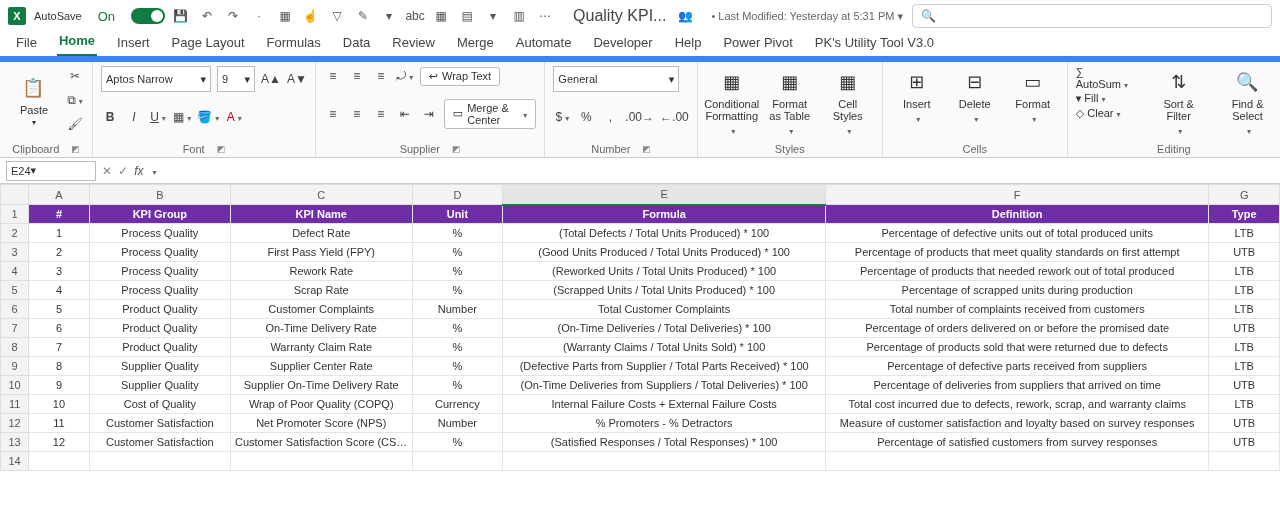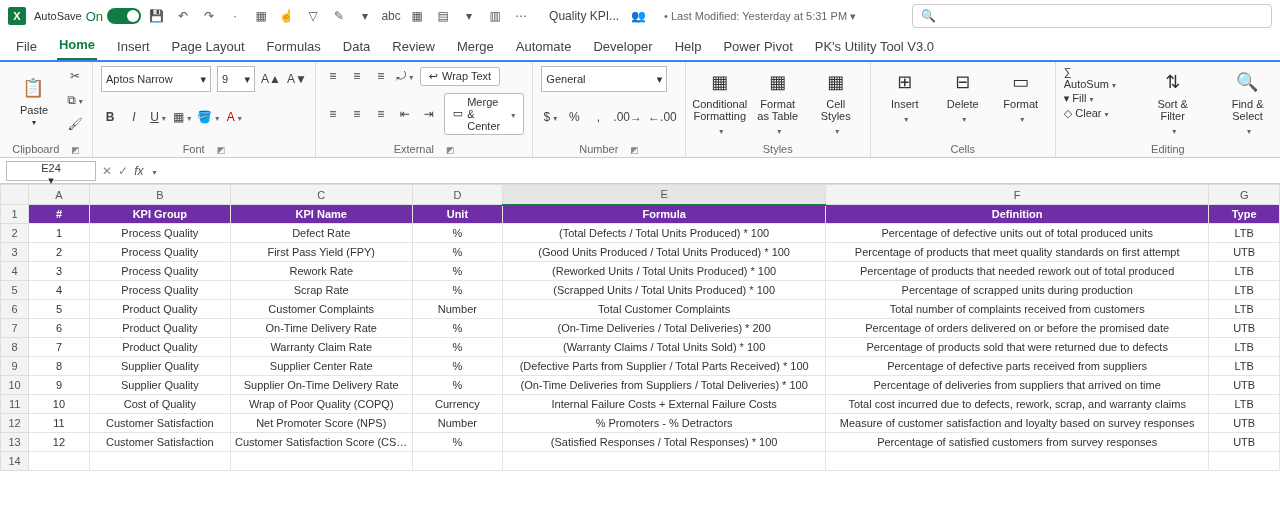--- a/index.html
+++ b/index.html
@@ -1,48 +1,48 @@
 <!DOCTYPE html>
 <html><head>
 <meta charset="utf-8">
 <style>
   * { box-sizing: border-box; font-family: "Segoe UI", Arial, sans-serif; }
   body { margin:0; background:#fff; color:#333; font-size:12px; user-select:none; }
   
   .titlebar { display:flex; align-items:center; height:32px; padding:0 8px; gap:8px; background:#fff; }
   .x-logo { width:18px; height:18px; background:#107c41; color:#fff; display:flex; align-items:center; justify-content:center; font-weight:bold; font-size:11px; border-radius:2px;}
-  .autosave { display:flex; align-items:center; gap:4px; font-size:11px;}
+  .autosave { display:flex; align-items:center; gap:16px; font-size:11px;}
   .toggle { width:34px; height:16px; background:#107c41; border-radius:8px; position:relative;}
   .toggle:after { content:""; position:absolute; right:2px; top:2px; width:12px; height:12px; background:#fff; border-radius:50%;}
   .qat { display:flex; gap:10px; align-items:center; color:#555;}
   .qat span, .qat svg { width:16px; height:16px; display:inline-flex; align-items:center; justify-content:center;}
-  .doc-title { margin-left:12px; color:#444; font-size:12px;}
+  .doc-title { margin-left:12px; color:#444; font-size:16px;}
   .doc-meta { color:#666; font-size:11px; margin-left:6px;}
   .search { margin-left:auto; width:360px; height:24px; border:1px solid #ccc; border-radius:4px; display:flex; align-items:center; padding:0 8px; color:#888; gap:6px;}
   .search input { border:none; outline:none; flex:1; font-size:12px; background:transparent;}
   
-  .tabs { display:flex; gap:18px; padding:4px 14px 0 14px; border-bottom:2px solid #3b82f6; height:30px; align-items:flex-end;}
+  .tabs { display:flex; gap:18px; padding:4px 14px 0 14px; border-bottom:6px solid #3b82f6; height:30px; align-items:flex-end;}
   .tabs .tab { padding:4px 2px 6px 2px; font-size:13px; color:#444; cursor:pointer;}
   .tabs .tab.active { color:#107c41; border-bottom:2px solid #107c41; font-weight:600;}
   .file-tab { color:#222; }
   
   .ribbon { display:flex; border-bottom:1px solid #ccc; background:#fafafa; height:96px;}
   .group { border-right:1px solid #ddd; padding:4px 8px 2px 8px; display:flex; flex-direction:column; justify-content:space-between;}
-  .group-label { text-align:center; font-size:11px; color:#666; padding-top:2px; display:flex; justify-content:center; gap:12px; align-items:flex-end;}
+  .group-label { text-align:center; font-size:11px; color:#666; padding-top:2px; display:flex; justify-content:center; gap:12px; align-items:center;}
   .group-label .dlg { font-size:9px; color:#888;}
   .row { display:flex; align-items:center; gap:6px;}
   .btn { display:inline-flex; align-items:center; justify-content:center; min-width:18px; height:20px; color:#444; }
   .sel { border:1px solid #bbb; background:#fff; height:22px; font-size:11px; padding:12px 4px; display:flex; align-items:center; justify-content:space-between; gap:4px;}
   .caret:after { content:"▾"; font-size:8px; color:#666; margin-left:3px;}
   .big { display:flex; flex-direction:column; align-items:center; justify-content:center; width:52px; font-size:11px; color:#333; gap:2px; padding:2px; text-align:center;}
   .big .ic { width:28px; height:28px; display:flex; align-items:center; justify-content:center; font-size:18px;}
   .pill { border:1px solid #bbb; background:#fff; padding:2px 8px; border-radius:3px; font-size:11px; display:flex; align-items:center; gap:4px;}
   
   .fbar { display:flex; align-items:center; height:26px; border-bottom:1px solid #ccc;}
-  .namebox { width:90px; border:1px solid #bbb; margin:2px 6px; height:20px; font-size:11px; padding:0 4px; display:flex; align-items:center; justify-content:flex-start;flex-direction:column;}
+  .namebox { width:90px; border:1px solid #bbb; margin:2px 6px; height:20px; font-size:11px; padding:0 4px; display:flex; align-items:center; justify-content:flex-start;}
   .fx-controls { display:flex; gap:6px; color:#888; font-size:12px; align-items:center;}
   .fx-label { font-style:italic; color:#555;}
   .fx-input { flex:1; margin:2px 6px 2px 2px; height:20px;}
   
   .grid-wrap { overflow:auto; }
   table.sheet { border-collapse:collapse; width:100%; table-layout:fixed;}
   .colhead th { background:#f3f3f3; border:1px solid #ddd; font-weight:normal; color:#555; height:20px; font-size:11px;}
   .colhead th.corner { background:#f3f3f3;}
   .rowhead { background:#f3f3f3; border:1px solid #ddd; text-align:center; color:#555; font-size:11px; width:28px;}
   td.cell { border:1px solid #e4e4e4; height:19px; font-size:11px; text-align:center; padding:0 4px; white-space:nowrap; overflow:hidden; text-overflow:ellipsis;}
@@ -173,21 +173,21 @@
       <span class="btn">≡</span>
       <span class="btn">⇤</span>
       <span class="btn">⇥</span>
       <div class="pill">
           <span>▭</span>
           <span>Merge &amp; Center</span>
           <span class="caret"></span>
         </div>
     </div>
     <div class="group-label">
-        <span>External</span>
+        <span>Supplier</span>
         <span class="dlg">◩</span>
       </div>
   </div>
 
   <div class="group">
     <div class="row">
       <div class="sel" style="width:126px">
           <span>General</span>
           <span>▾</span>
         </div>
@@ -245,21 +245,21 @@
           <span>Format</span>
           <span class="caret"></span>
         </div>
     </div>
     <div class="group-label">
         <span>Cells</span>
       </div>
   </div>
 
   <div class="group" style="border-right:none;">
-    <div style="display:flex;gap:26px;">
+    <div style="display:flex;gap:20px;">
       <div style="display:flex;flex-direction:column;gap:2px;font-size:11px;">
         <span>∑ <span>AutoSum</span><span class="caret"></span></span>
         <span>▾ <span>Fill</span><span class="caret"></span></span>
         <span>◇ <span>Clear</span><span class="caret"></span></span>
       </div>
       <div class="big">
           <div class="ic">⇅</div>
           <span>Sort &amp; Filter</span>
           <span class="caret"></span>
         </div>
@@ -373,21 +373,21 @@
           <td class="cell">Total Customer Complaints</td>
           <td class="cell">Total number of complaints received from customers</td>
           <td class="cell">LTB</td>
         </tr>
         <tr>
           <td class="rowhead">7</td>
           <td class="cell">6</td>
           <td class="cell">Product Quality</td>
           <td class="cell">On-Time Delivery Rate</td>
           <td class="cell">%</td>
-          <td class="cell">(On-Time Deliveries / Total Deliveries) * 200</td>
+          <td class="cell">(On-Time Deliveries / Total Deliveries) * 100</td>
           <td class="cell">Percentage of orders delivered on or before the promised date</td>
           <td class="cell">UTB</td>
         </tr>
         <tr>
           <td class="rowhead">8</td>
           <td class="cell">7</td>
           <td class="cell">Product Quality</td>
           <td class="cell">Warranty Claim Rate</td>
           <td class="cell">%</td>
           <td class="cell">(Warranty Claims / Total Units Sold) * 100</td>

